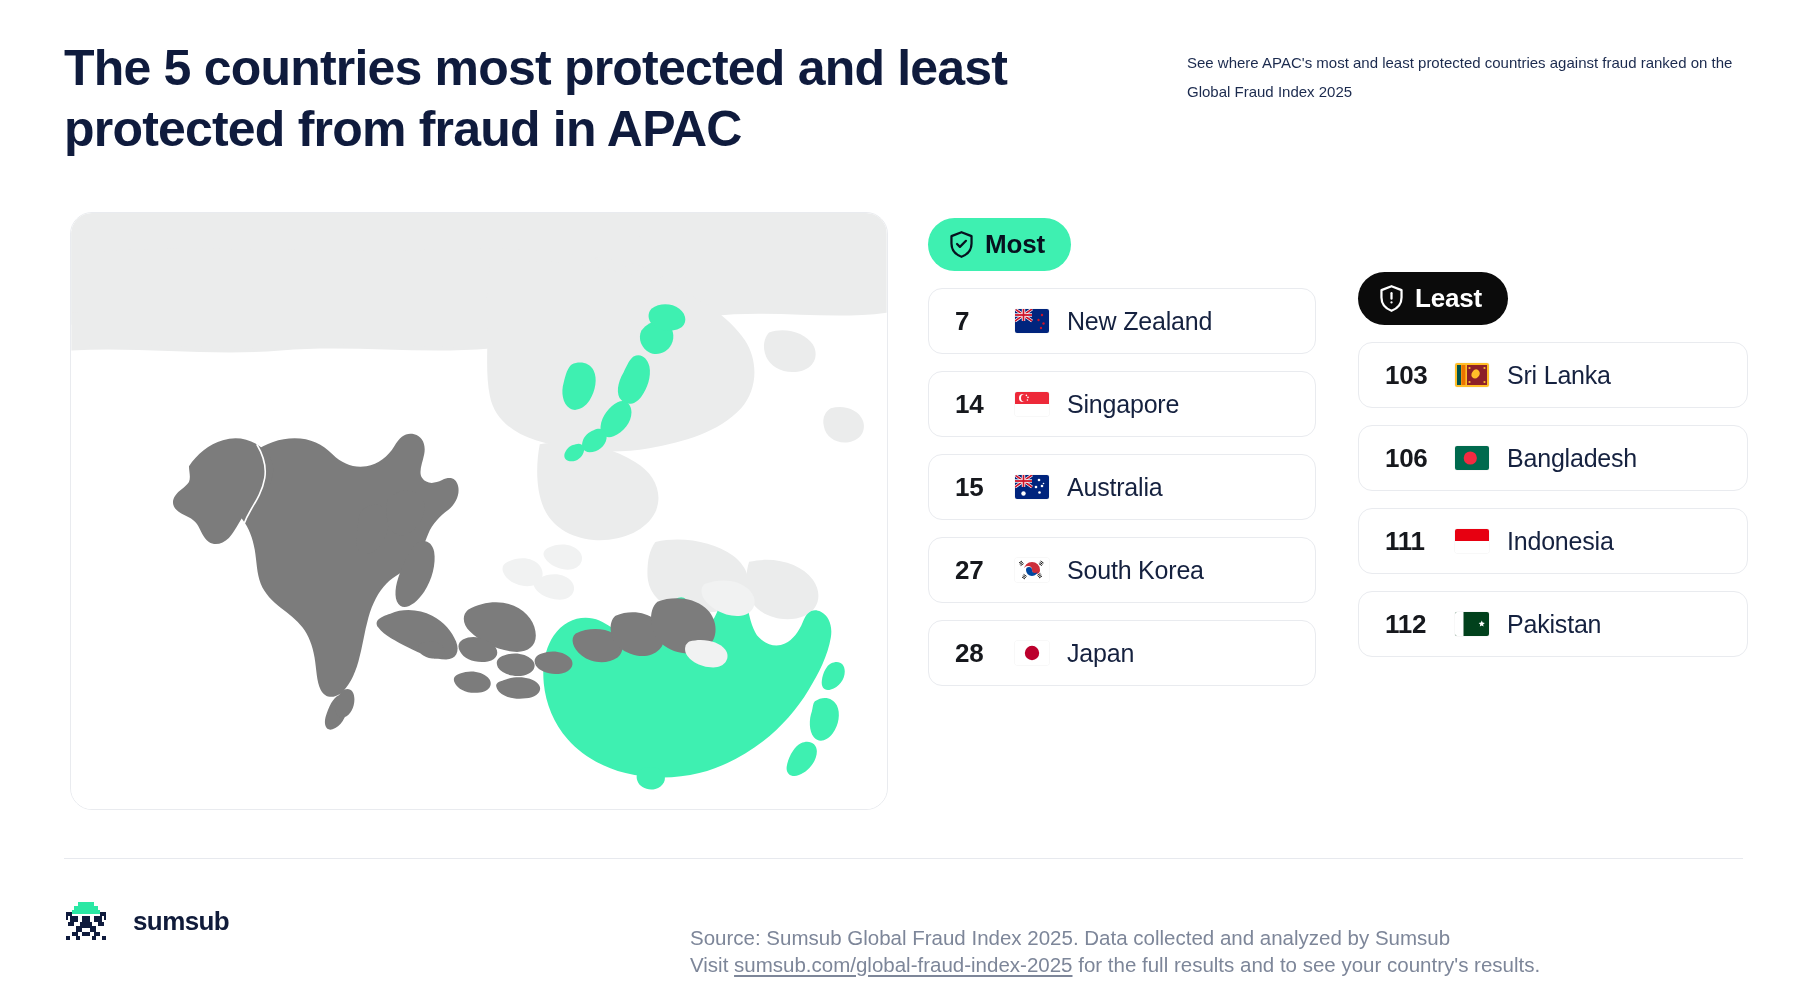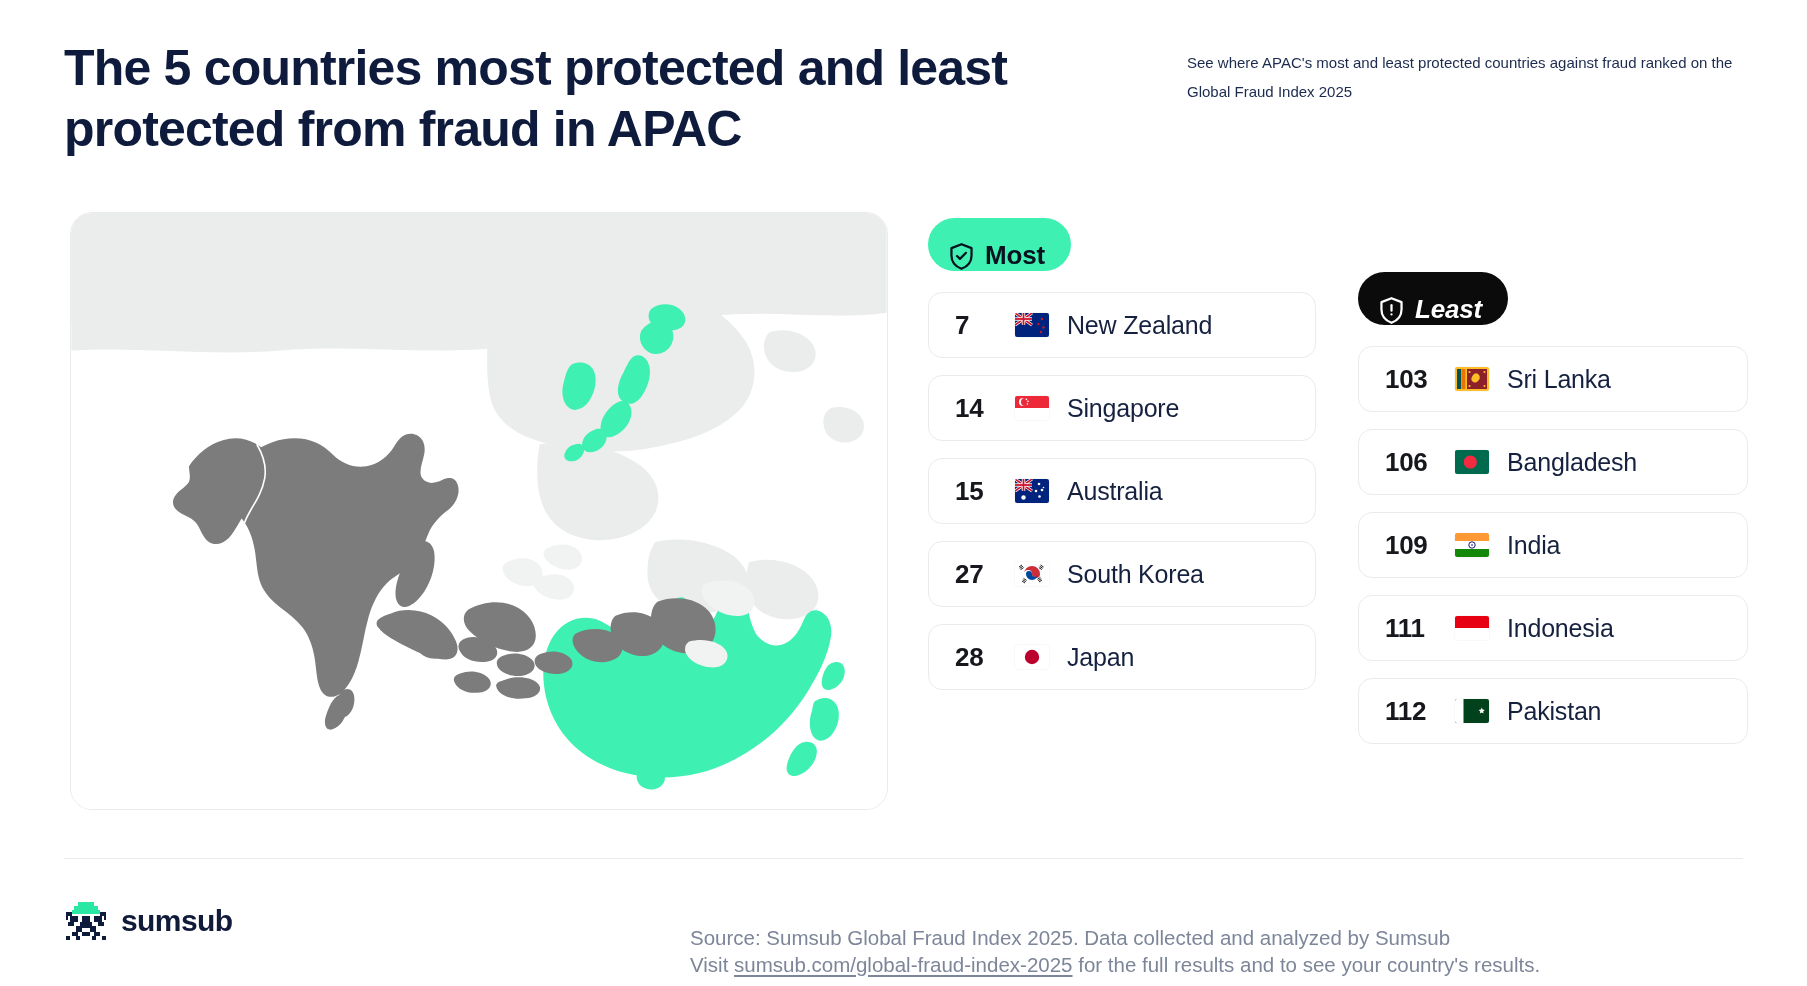--- a/index.html
+++ b/index.html
@@ -40,27 +40,27 @@
     overflow: hidden;
   }
   #map-panel svg { display: block; width: 100%; height: 100%; }
 
   
   .column { position: absolute; }
   #col-most  { left: 928px;  top: 218px; width: 388px; }
   #col-least { left: 1358px; top: 272px; width: 390px; }
 
   .badge {
-    display: inline-flex; align-items: flex-end; gap: 10px;
+    display: inline-flex; align-items: center; gap: 10px;
     height: 53px; padding: 0 26px 0 20px;
     border-radius: 27px;
     font-size: 26px; font-weight: 700; letter-spacing: -0.2px;
   }
   .badge.most  { background: #3ef0b1; color: #07111f; }
-  .badge.least { background: #0b0b0b; color: #ffffff; font-style: italic; }
+  .badge.least { background: #0b0b0b; color: #ffffff; }
   .badge svg { display: block; }
 
   .rows { margin-top: 17px; display: flex; flex-direction: column; gap: 17px; }
   .row {
     display: flex; align-items: center;
     height: 66px;
     background: #ffffff;
     border: 1.3px solid #e9ebef;
     border-radius: 14px;
   }
@@ -83,21 +83,21 @@
     letter-spacing: -0.2px; white-space: nowrap;
   }
 
   
   #divider {
     position: absolute; left: 64px; top: 858px;
     width: 1679px; height: 1.3px; background: #e7e9ee;
   }
   #logo { position: absolute; left: 64px; top: 900px; display: flex; align-items: center; gap: 13px; }
   #logo-mark { width: 44px; height: 42px; display: block; }
-  #logo-word { font-size: 30px; font-weight: 700; color: #101b3a; letter-spacing: -0.6px; }
+  #logo-word { font-size: 26px; font-weight: 700; color: #101b3a; letter-spacing: -0.6px; margin-left: 12px; }
   #source {
     position: absolute; left: 690px; top: 924px; width: 1060px;
     font-size: 20.5px; line-height: 27px; color: #7d8699;
   }
   #source a, #source .link {
     color: #7d8699; text-decoration: underline; text-underline-offset: 3px;
   }
 </style>
 </head>
 <body>
@@ -347,33 +347,20 @@
         <div class="rank">106</div>
         <div class="flag">
           <svg viewBox="0 0 34 24">
               <rect width="34" height="24" fill="#006a4e"></rect>
               <circle cx="15.3" cy="12" r="6.6" fill="#f42a41"></circle>
             </svg>
         </div>
         <div class="cname">Bangladesh</div>
       </div>
 
-      <div class="row">
-        <div class="rank">109</div>
-        <div class="flag">
-          <svg viewBox="0 0 34 24">
-              <rect width="34" height="8" fill="#ff9933"></rect>
-              <rect y="8" width="34" height="8" fill="#fff"></rect>
-              <rect y="16" width="34" height="8" fill="#138808"></rect>
-              <circle cx="17" cy="12" r="3.2" fill="none" stroke="#000080" stroke-width="0.9"></circle>
-              <circle cx="17" cy="12" r="0.8" fill="#000080"></circle>
-            </svg>
-        </div>
-        <div class="cname">India</div>
-      </div>
 
       <div class="row">
         <div class="rank">111</div>
         <div class="flag">
           <svg viewBox="0 0 34 24">
               <rect width="34" height="12" fill="#e70011"></rect>
               <rect y="12" width="34" height="12" fill="#fff"></rect>
             </svg>
         </div>
         <div class="cname">Indonesia</div>

